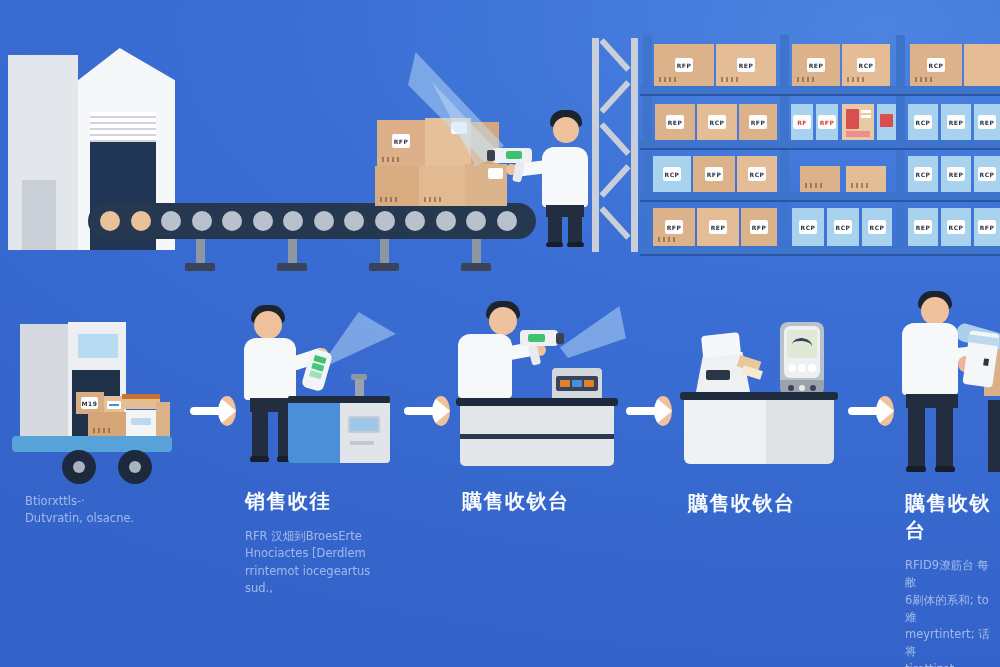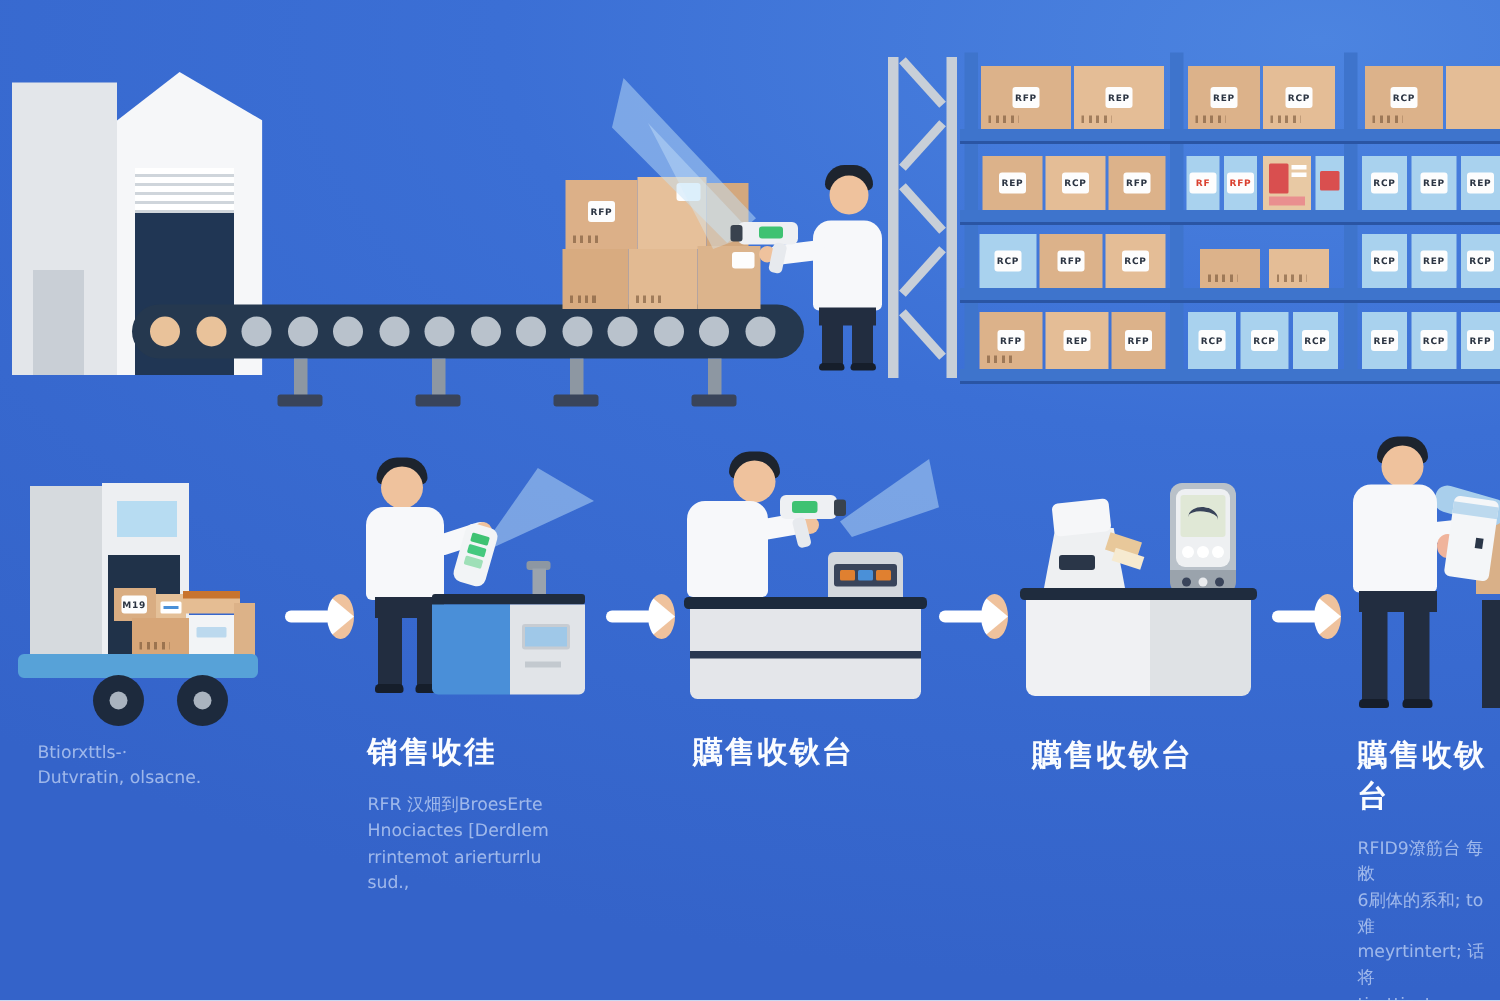--- a/index.html
+++ b/index.html
@@ -401,21 +401,21 @@
   </div>
 
   <div class="step-text" style="left:25px;top:480px;width:175px;">
     <div class="step-body">Btiorxttls-·
 Dutvratin, olsacne.</div>
   </div>
   <div class="step-text" style="left:245px;top:488px;width:165px;">
     <div class="step-title">销售收徍</div>
     <div class="step-body">RFR 汉畑到BroesErte
 Hnociactes [Derdlem
-rrintemot arierturrlu
+rrintemot iocegeartus
 sud.,</div>
   </div>
   <div class="step-text" style="left:462px;top:488px;width:175px;">
     <div class="step-title">贎售收钬台</div>
   </div>
   <div class="step-text" style="left:688px;top:490px;width:170px;">
     <div class="step-title">贎售收钬台</div>
   </div>
   <div class="step-text" style="left:905px;top:490px;width:92px;">
     <div class="step-title">贎售收钬台</div>

